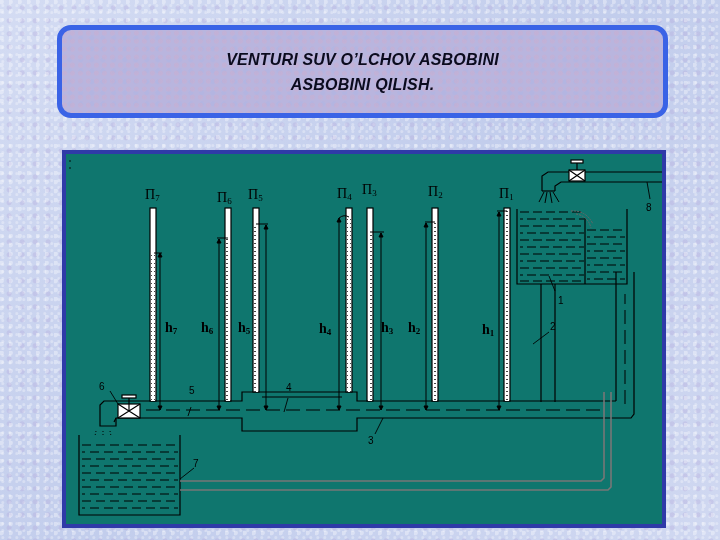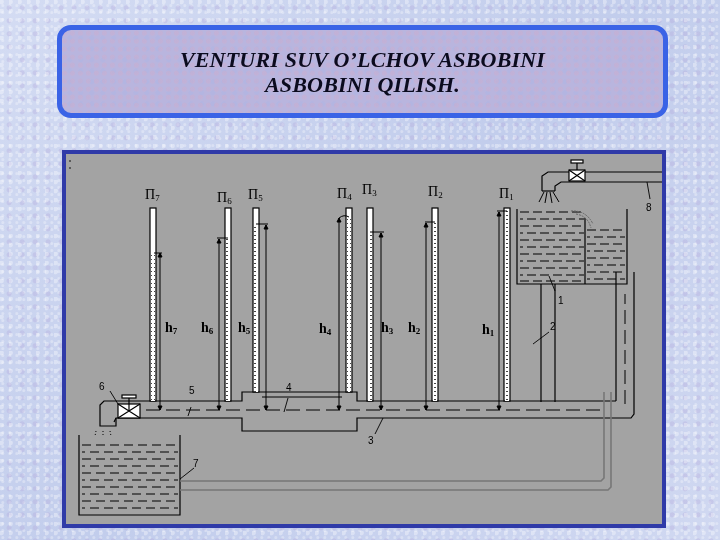--- a/index.html
+++ b/index.html
@@ -22,34 +22,34 @@
       border: 5px solid #3a63e6;
       border-radius: 14px;
       background-color: #b9b5de;
       background-image:
         radial-gradient(circle at 30% 40%, rgba(210,170,200,0.35) 0 2px, transparent 3px),
         radial-gradient(circle at 70% 70%, rgba(170,180,230,0.4) 0 2px, transparent 3px);
       background-size: 8px 8px, 11px 11px;
       display: flex; flex-direction: column; align-items: center; justify-content: center;
     }
     .title-line {
-      font-family: Liberation Serif, serif;
+      font-family: Liberation Sans, sans-serif;
       font-weight: bold;
       font-style: italic;
-      font-size: 22px;
+      font-size: 16px;
       line-height: 25px;
       color: #0b0b1e;
       letter-spacing: 0.2px;
     }
     .diagram-frame {
       position: absolute;
       left: 62px; top: 150px;
       width: 604px; height: 378px;
       border: 4px solid #2f3aa8;
-      background: #a3a3a3;
+      background: #0f766e;
     }
     .diagram-frame svg { position: absolute; left: 0; top: 0; }
     .lbl { font-family: "Liberation Serif", serif; fill: #000; }
     .num { font-family: "Liberation Sans", sans-serif; fill: #000; font-size: 10px; }
   </style>
 </head>
 <body>
 
 <div class="title-box">
   <div class="title-line">VENTURI SUV O’LCHOV ASBOBINI</div>

